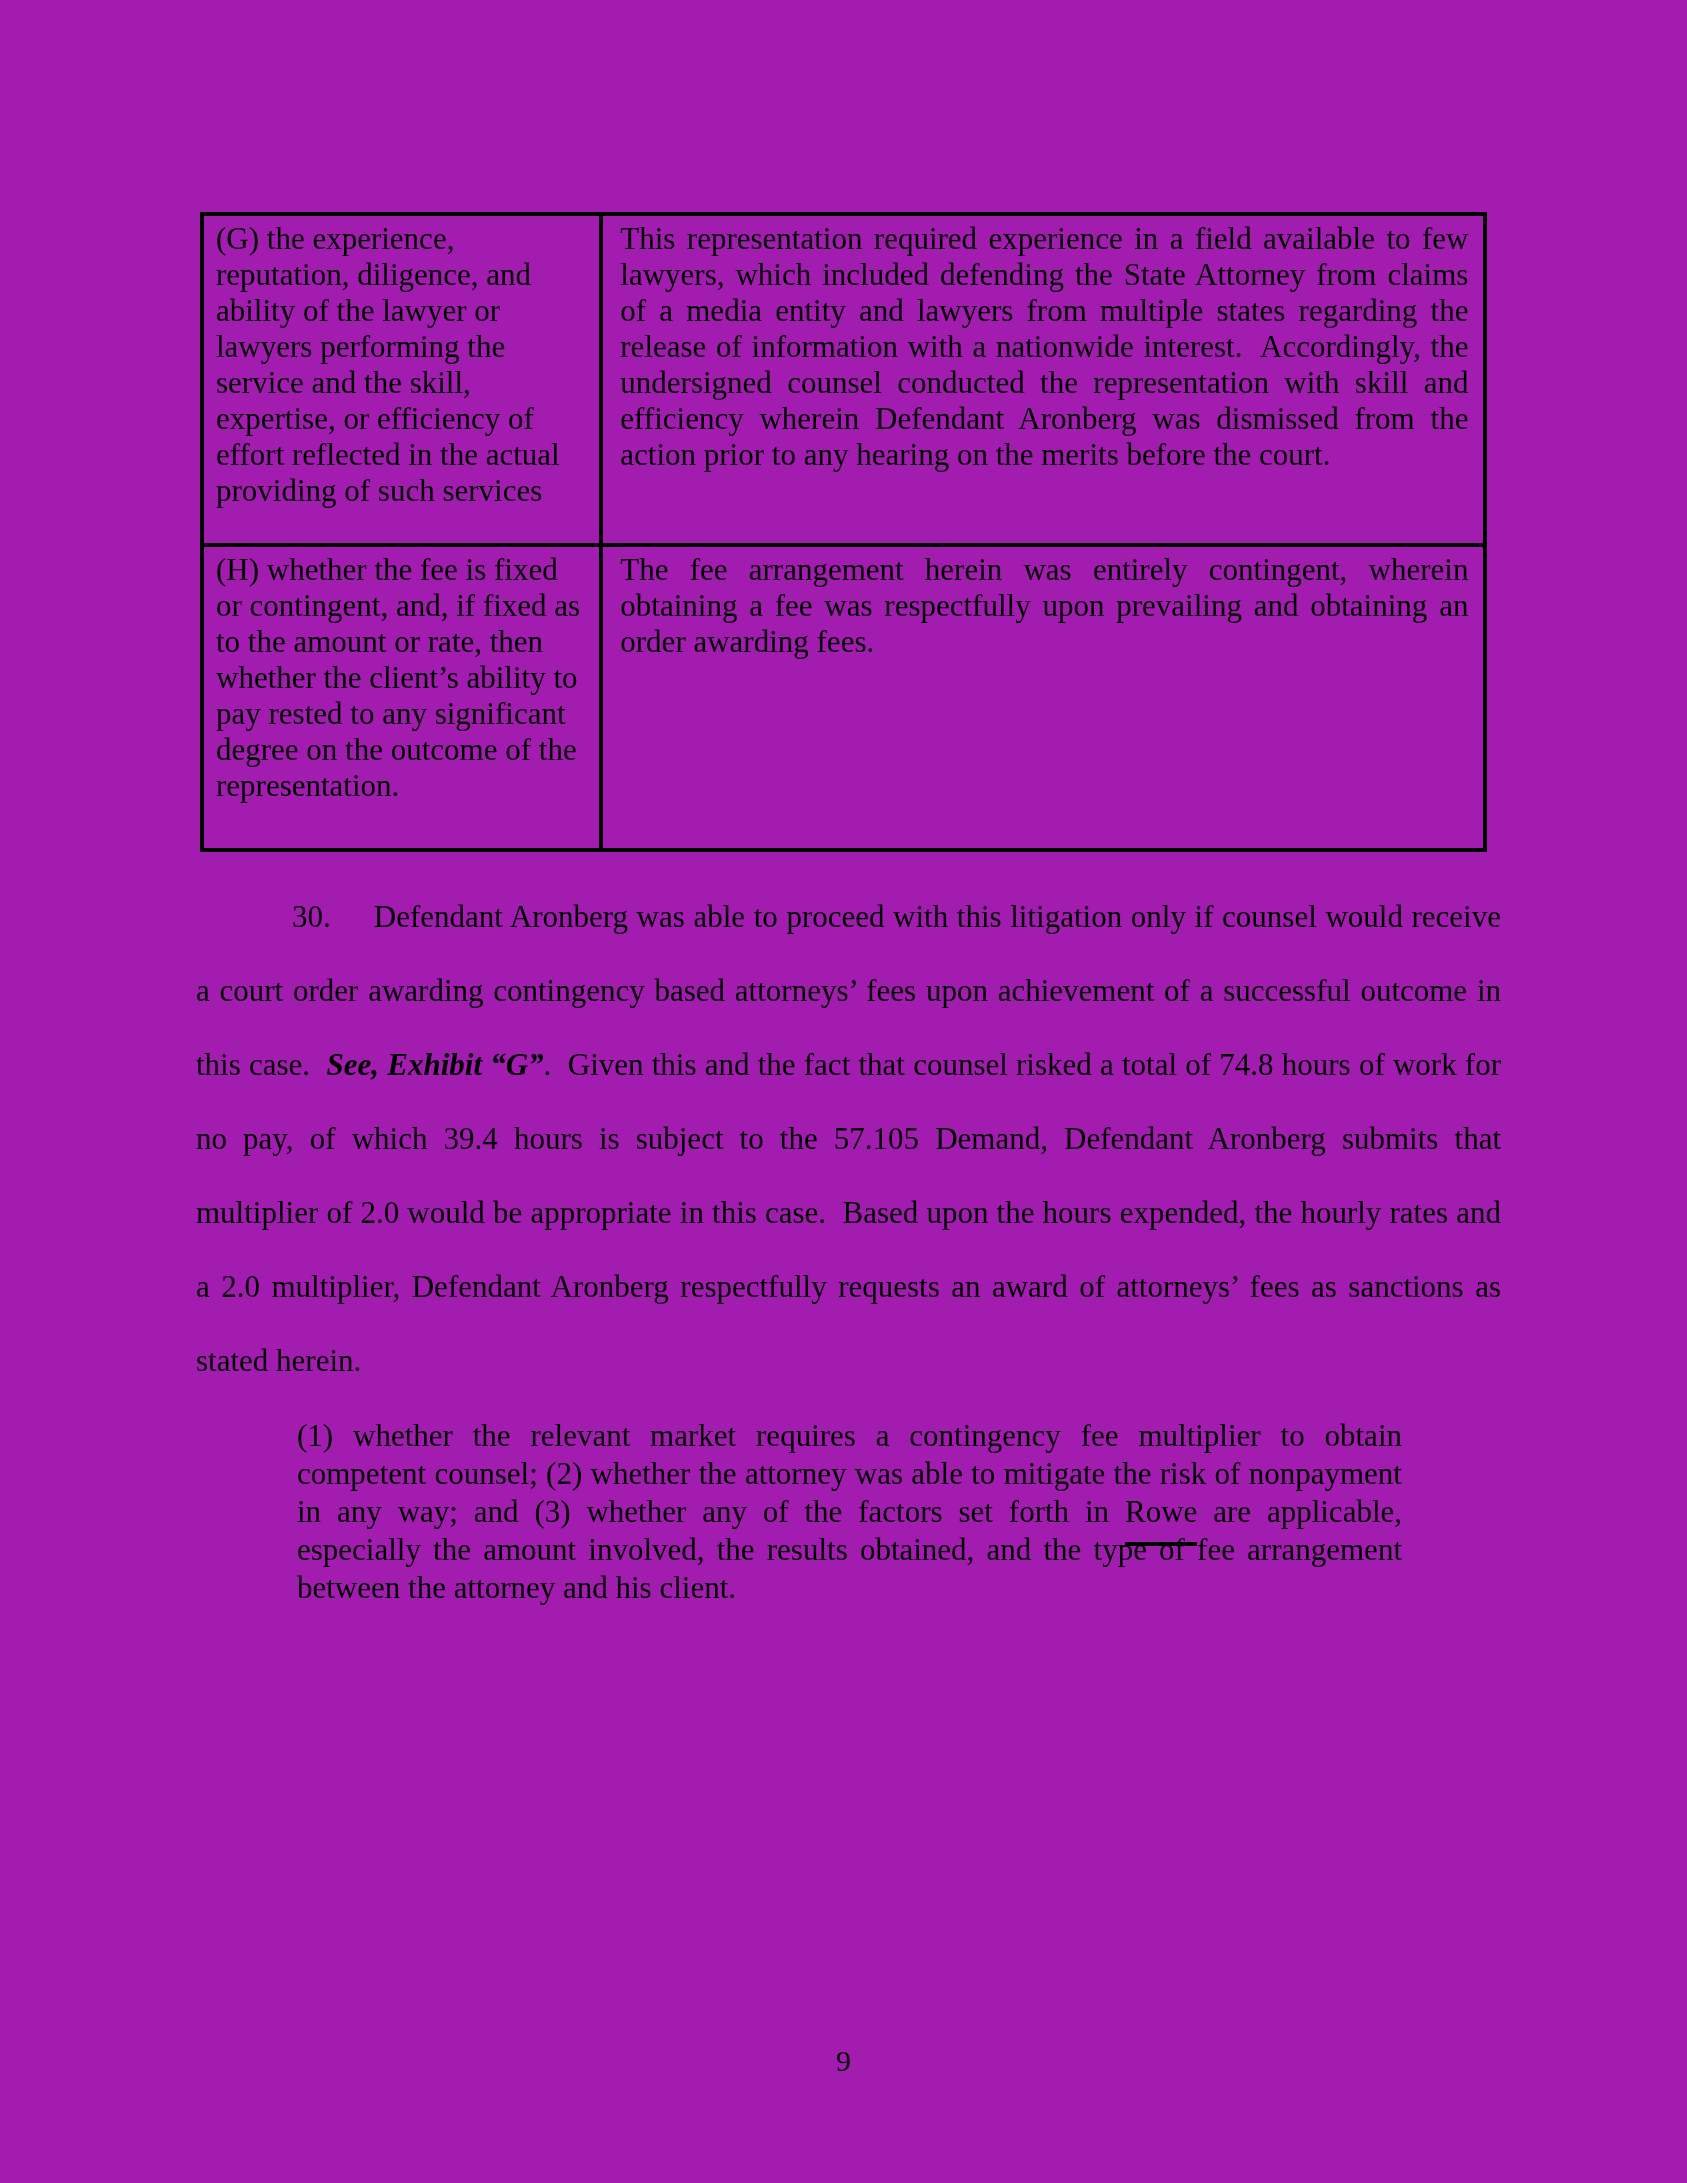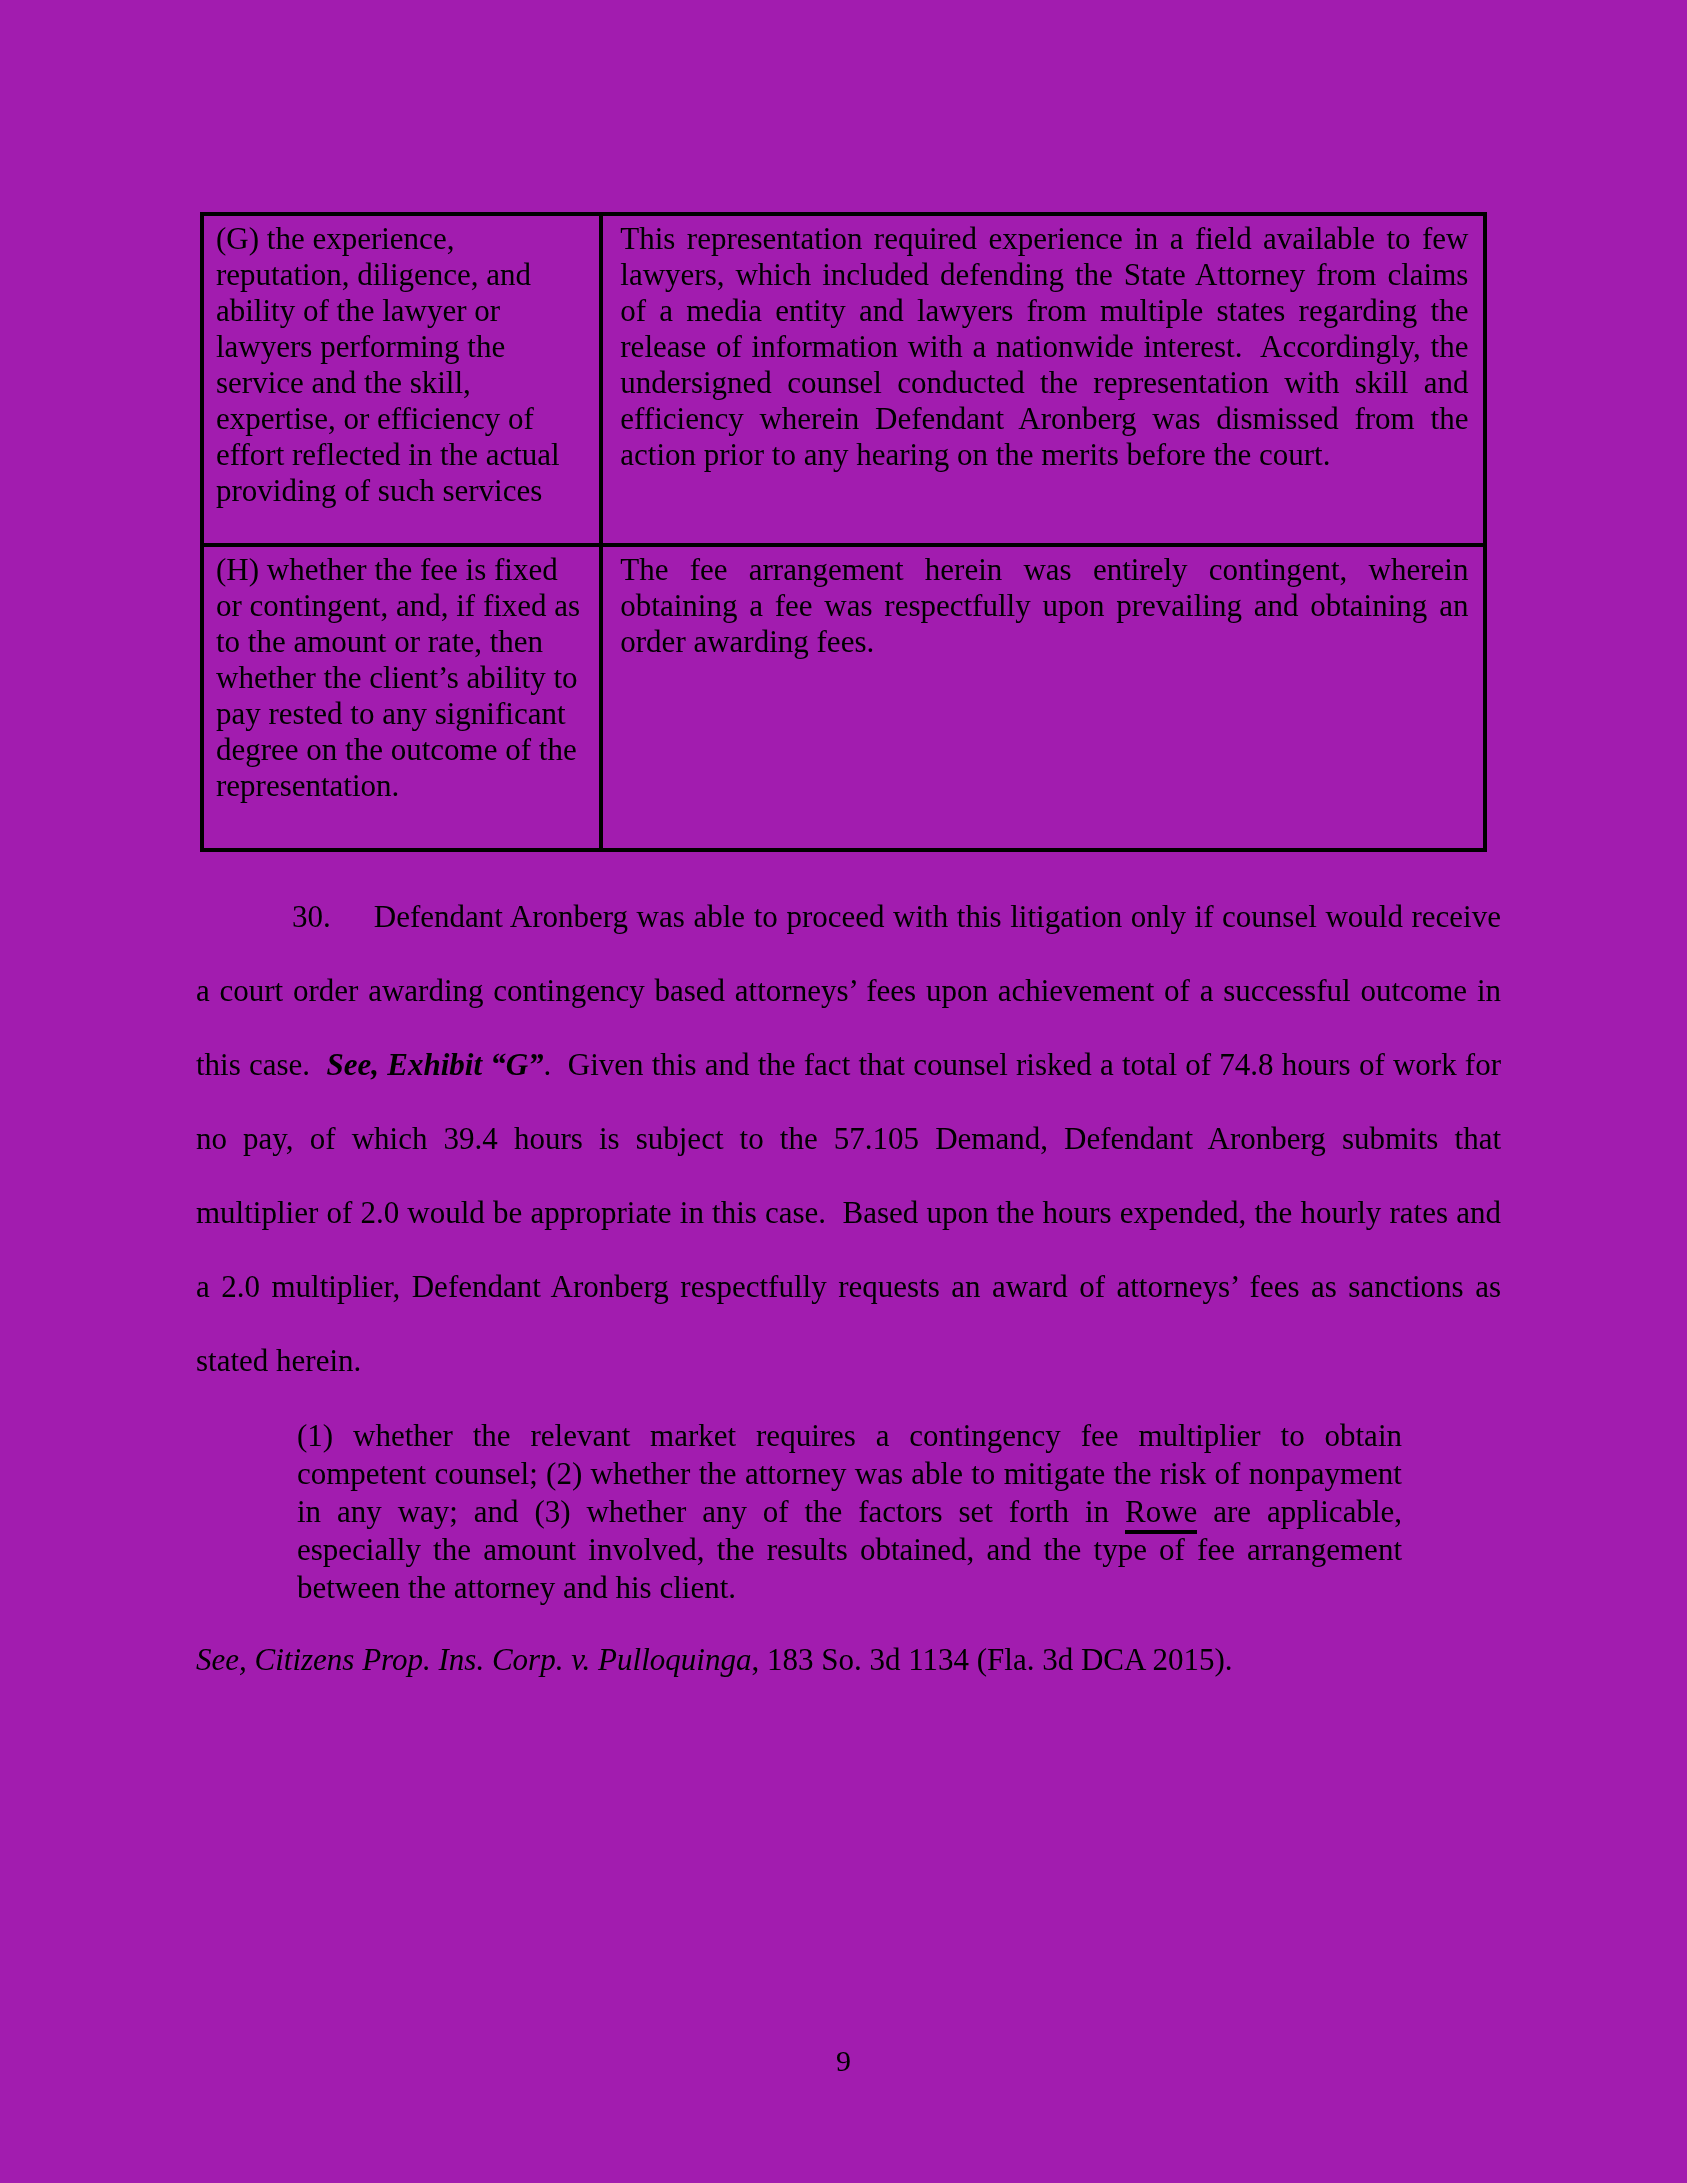--- a/index.html
+++ b/index.html
@@ -63,21 +63,21 @@
     font-size: 31px;
     line-height: 74px;
     text-align: justify;
     text-indent: 96px;
     hyphens: none;
   }
   p.bodytext.second { margin-top: 0; }
   .tab { display: inline-block; width: 43px; }
   .bi { font-weight: bold; font-style: italic; }
   .it { font-style: italic; }
-  .rowe { border-bottom: 4px solid #000000; padding-bottom: 1px; }
+  .rowe { border-bottom: 4px solid #000000; padding-bottom: 13px; }
 
   .quote {
     margin: 18.5px 99px 0 101px;
     font-size: 31px;
     line-height: 38px;
     text-align: justify;
     hyphens: none;
   }
   .cite {
     margin: 34px 0 0 0;
@@ -111,19 +111,18 @@
         </tr>
       </tbody>
     </table>
 
 
     <p class="bodytext"><span>30.</span><span class="tab"></span><span>Defendant Aronberg was able to proceed with this litigation only if counsel would receive a court order awarding contingency based attorneys’ fees upon achievement of a successful outcome in this case.&nbsp; </span><span class="bi">See, Exhibit “G”</span><span>.&nbsp; Given this and the fact that counsel risked a total of 74.8 hours of work for no pay, of which 39.4 hours is subject to the 57.105 Demand, Defendant Aronberg submits that multiplier of 2.0 would be appropriate in this case.&nbsp; Based upon the hours expended, the hourly rates and a 2.0 multiplier, Defendant Aronberg respectfully requests an award of attorneys’ fees as sanctions as stated herein.</span></p>
 
 
     <div class="quote"><span>(1) whether the relevant market requires a contingency fee multiplier to obtain competent counsel; (2) whether the attorney was able to mitigate the risk of nonpayment in any way; and (3) whether any of the factors set forth in </span><span class="rowe">Rowe</span><span> are applicable, especially the amount involved, the results obtained, and the type of fee arrangement between the attorney and his client.</span></div>
 
-    <p class="cite"><span class="it">See, Citizens Prop. Ins. Corp. v. Pulloquinga</span><span>, 183 So. 3d 1134 (Fla. 3d DCA 2015).</span></p>
 
   </div>
 
   <div class="pagenum">9</div>
 </div>
 
 
 </body></html>

